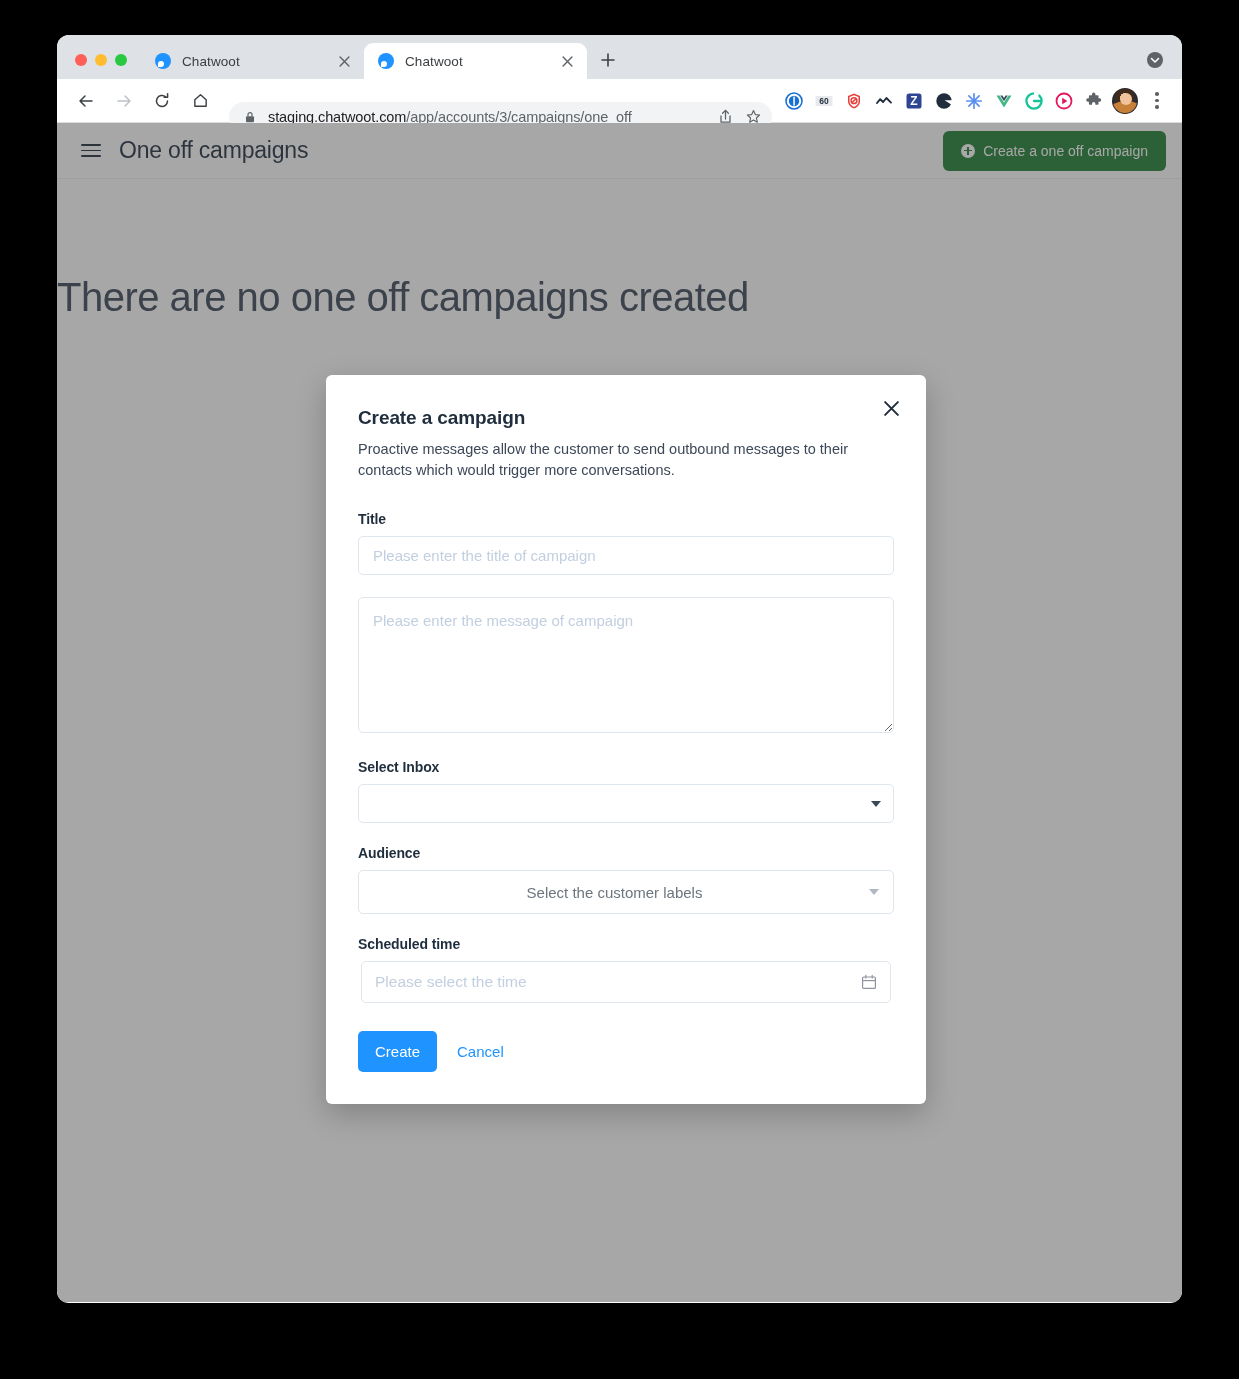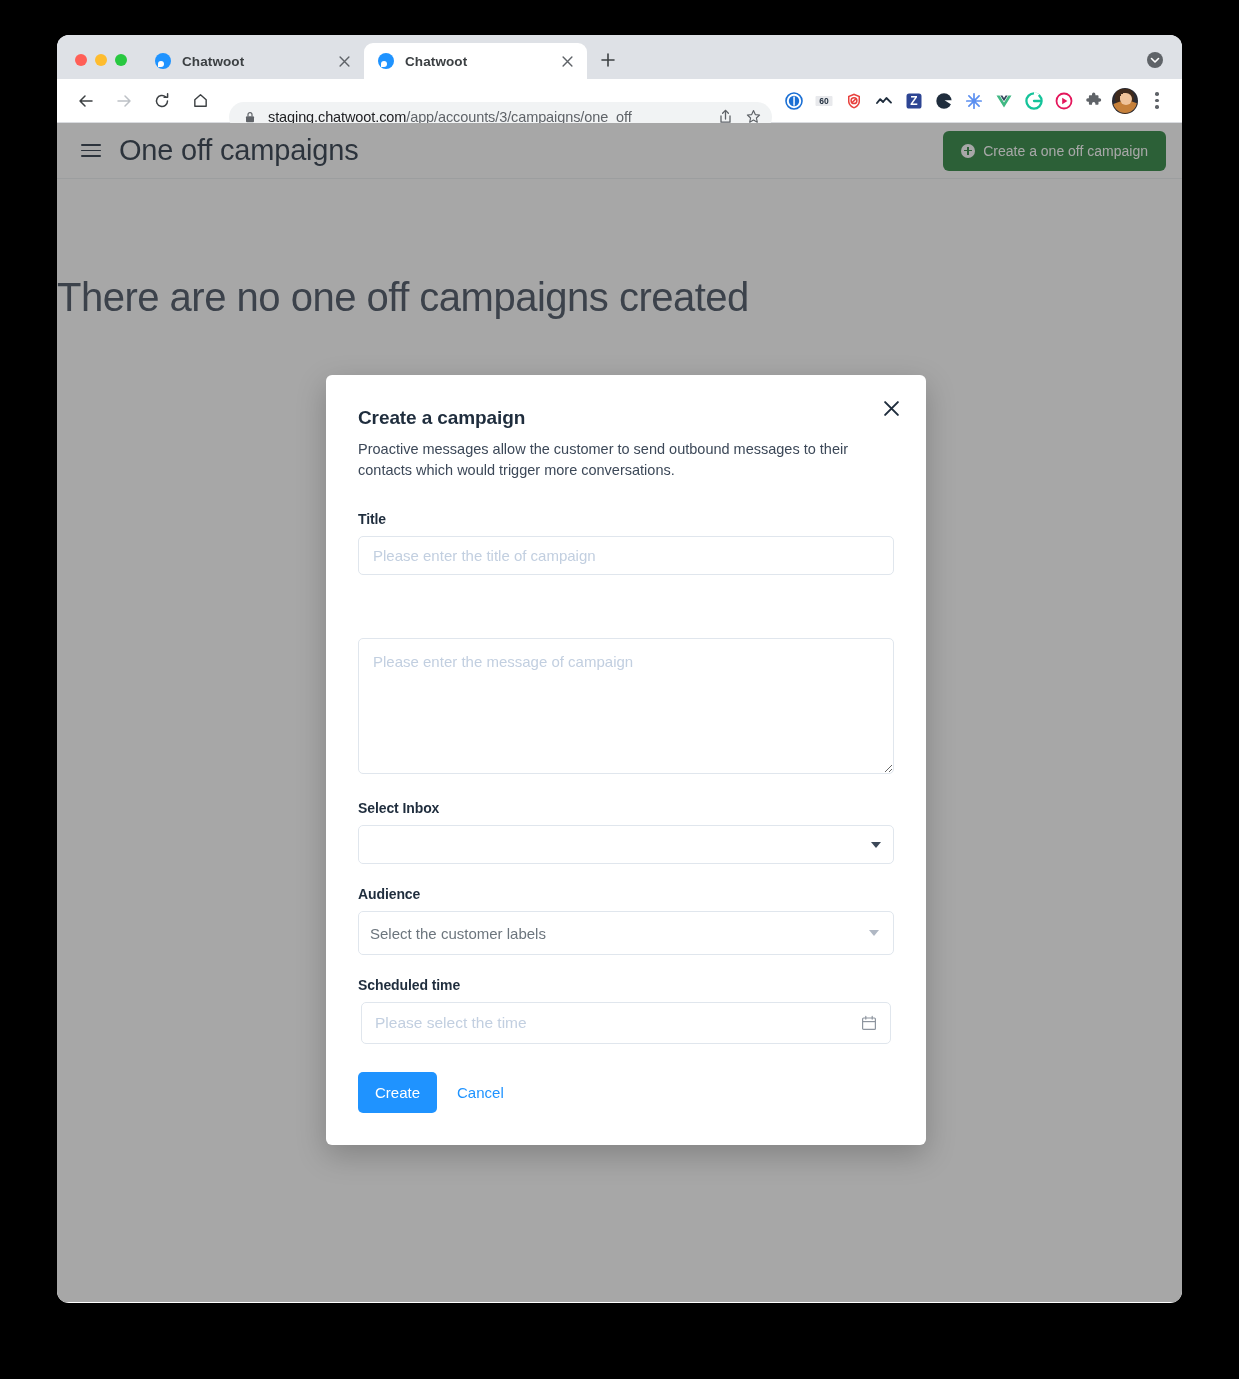--- a/index.html
+++ b/index.html
@@ -72,21 +72,20 @@
     width: 6px; height: 6px;
     background: #fff;
     border-radius: 50% 50% 50% 0;
     left: 2.5px; bottom: 1.5px;
   }
   .tab-title {
     flex: 1 1 auto;
     white-space: nowrap; overflow: hidden; text-overflow: ellipsis;
     font-size: 13.5px;
     letter-spacing: 0.1px;
-    font-weight: bold;
   }
   .tab-close {
     width: 20px; height: 20px;
     flex: 0 0 20px;
     display: flex; align-items: center; justify-content: center;
     border-radius: 50%;
     color: #5f6368;
   }
   .tab-close svg { width: 11px; height: 11px; }
   .new-tab-btn {
@@ -213,21 +212,21 @@
     background: #ffffff;
   }
   .hamburger {
     width: 26px; height: 26px;
     display: flex; flex-direction: column; justify-content: center; gap: 4px;
     margin-right: 12px;
     flex: 0 0 26px;
   }
   .hamburger i { display:block; width: 20px; height: 1.8px; background: #1f2d3d; border-radius: 1px; }
   .app-title {
-    font-size: 29px;
+    font-size: 23px;
     font-weight: 500;
     color: #1f2d3d;
     letter-spacing: -0.2px;
     flex: 1 1 auto;
   }
   .btn-create-campaign {
     background: #1f7e34;
     color: #ffffff;
     border: none;
     border-radius: 6px;
@@ -338,21 +337,20 @@
     border: 1px solid #e0e6ed;
     border-radius: 5px;
     padding: 12px 14px;
     font-size: 15px;
     color: #1f2d3d;
     font-family: "Liberation Sans", sans-serif;
     outline: none;
     resize: vertical;
     background: #fff;
     line-height: 1.4;
-    margin-top: 41px;
   }
   .textarea-input::placeholder { color: #c2cfe0; }
 
   .select-wrap { position: relative; }
   .select-input {
     width: 100%;
     height: 39px;
     border: 1px solid #e0e6ed;
     border-radius: 5px;
     padding: 0 32px 0 11px;
@@ -376,20 +374,21 @@
   .multiselect {
     width: 100%;
     height: 44px;
     border: 1px solid #e0e6ed;
     border-radius: 5px;
     display: flex; align-items: center;
     padding: 0 34px 0 11px;
     background: #fff;
     position: relative;
     cursor: pointer;
+    justify-content: center;
   }
   .multiselect-placeholder {
     font-size: 15px;
     color: #6c757d;
   }
   .caret-light {
     position: absolute; right: 14px; top: 50%;
     transform: translateY(-50%);
     width: 0; height: 0;
     border-left: 5px solid transparent;

